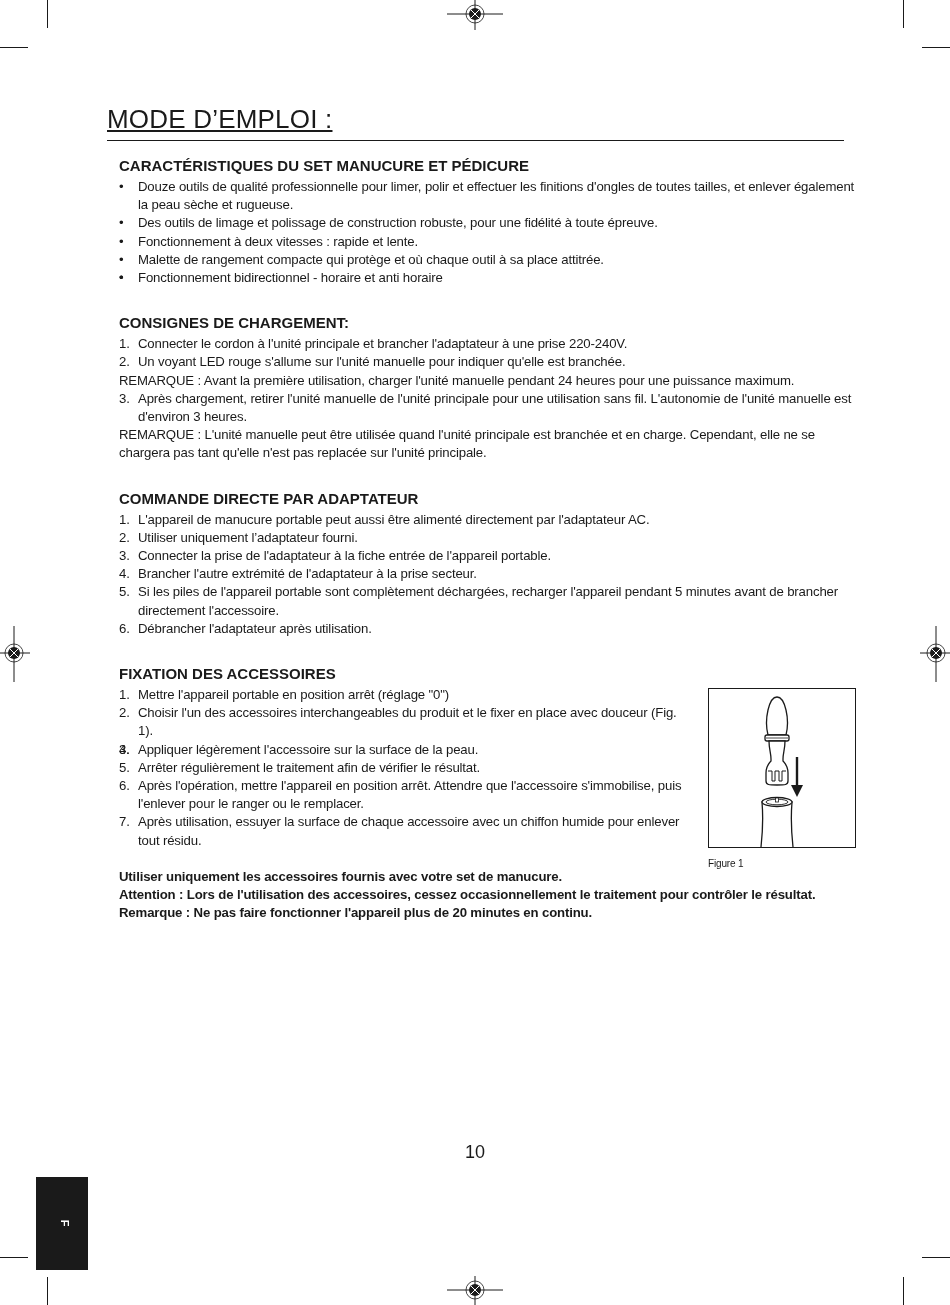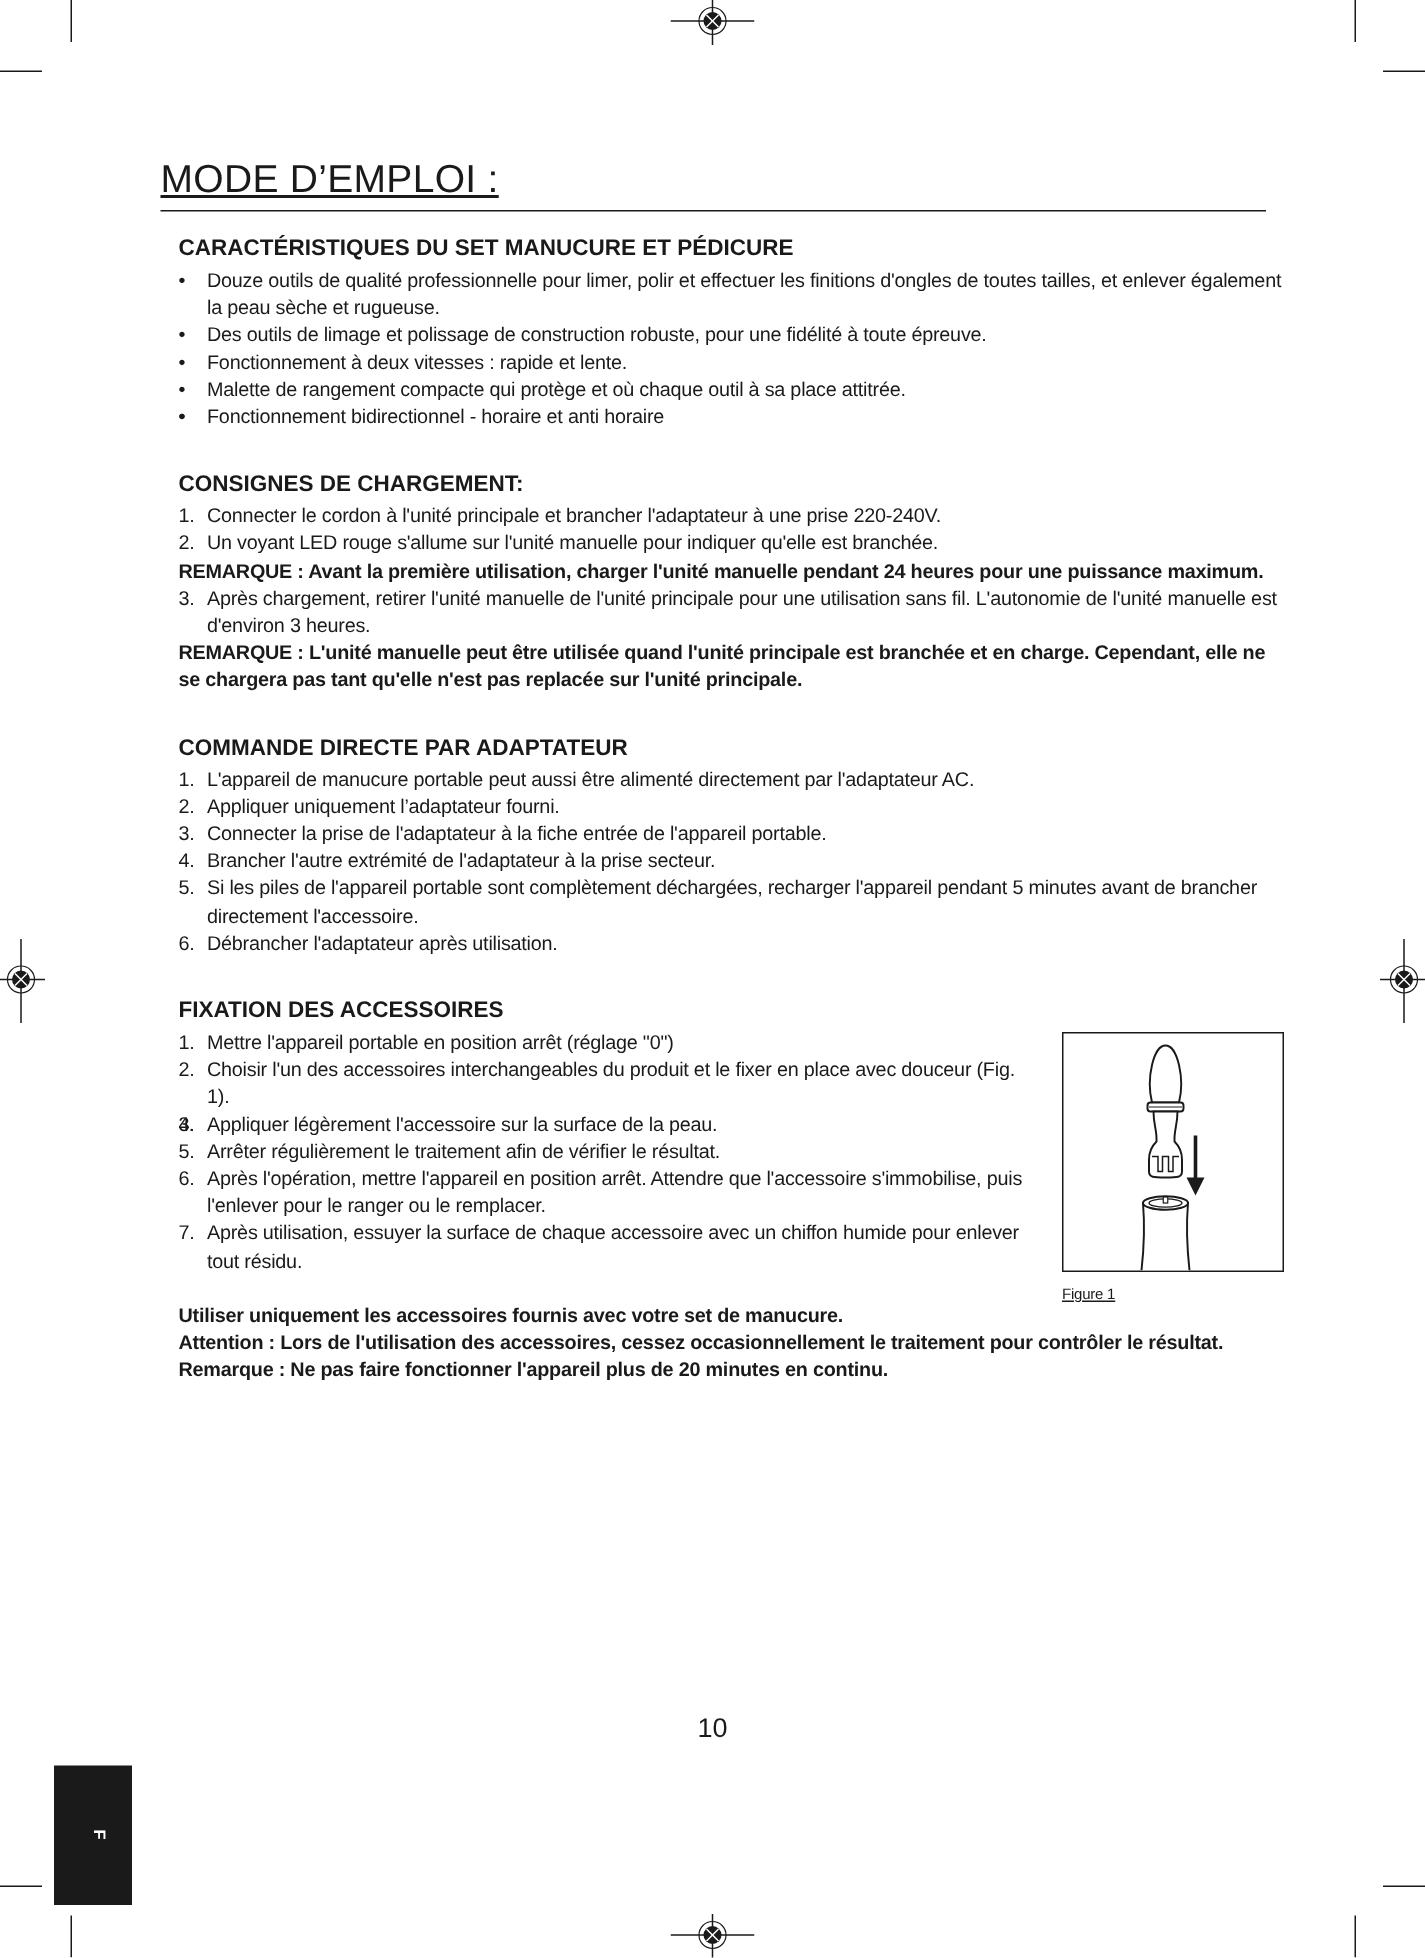--- a/index.html
+++ b/index.html
@@ -17,25 +17,25 @@
              font-size: 13.2px; line-height: 18.2px; letter-spacing: -0.15px; }
 
   .section-heading { font-weight: bold; font-size: 15px; margin: 0 0 2px 0; line-height: 20px; letter-spacing: 0; }
   .section { margin-bottom: 26px; }
   ul.bullets { list-style: none; margin: 0; padding: 0; }
   ul.bullets li { position: relative; padding-left: 19px; }
   ul.bullets li .bullet { position: absolute; left: 0; top: 0; }
   ol.steps { list-style: none; margin: 0; padding: 0; }
   ol.steps li { position: relative; padding-left: 19px; }
   ol.steps li .num { position: absolute; left: 0; top: 0; }
-  .note { font-weight: bold; }
+  .note { font-weight: normal; }
 
   .fixation-wrap { position: relative; }
   .fixation-text { width: 570px; }
-  .figure { position: absolute; left: 589px; top: 24px; width: 148px; text-decoration: underline; }
+  .figure { position: absolute; left: 589px; top: 24px; width: 148px; }
   .figure-box { width: 146px; height: 158px; border: 1.5px solid #1a1a1a; position: relative; background: #fff; }
   .figure-caption { font-size: 10px; margin-top: 7px; }
 
   .final-notes { margin-top: 18px; font-weight: bold; }
 
   .lang-tab { position: absolute; left: 36px; top: 1177px; width: 52px; height: 93px; background: #1a1a1a; }
   .lang-tab span { position: absolute; left: 26px; top: 40px; color: #fff; font-weight: bold; font-size: 11px;
                    transform: rotate(90deg); transform-origin: center; }
   .page-number { position: absolute; left: 465px; top: 1142px; font-size: 18px; }
 </style>
@@ -111,21 +111,21 @@
     <ol class="steps">
       <li><span class="num">3.</span><span>Après chargement, retirer l'unité manuelle de l'unité principale pour une utilisation sans fil. L'autonomie de l'unité manuelle est d'environ 3 heures.</span></li>
     </ol>
     <div class="note">REMARQUE : L'unité manuelle peut être utilisée quand l'unité principale est branchée et en charge. Cependant, elle ne se chargera pas tant qu'elle n'est pas replacée sur l'unité principale.</div>
   </div>
 
   <div class="section">
     <h2 class="section-heading">COMMANDE DIRECTE PAR ADAPTATEUR</h2>
     <ol class="steps">
       <li><span class="num">1.</span><span>L'appareil de manucure portable peut aussi être alimenté directement par l'adaptateur AC.</span></li>
-      <li><span class="num">2.</span><span>Appliquer uniquement l’adaptateur fourni.</span></li>
+      <li><span class="num">2.</span><span>Utiliser uniquement l’adaptateur fourni.</span></li>
       <li><span class="num">3.</span><span>Connecter la prise de l'adaptateur à la fiche entrée de l'appareil portable.</span></li>
       <li><span class="num">4.</span><span>Brancher l'autre extrémité de l'adaptateur à la prise secteur.</span></li>
       <li><span class="num">5.</span><span>Si les piles de l'appareil portable sont complètement déchargées, recharger l'appareil pendant 5 minutes avant de brancher directement l'accessoire.</span></li>
       <li><span class="num">6.</span><span>Débrancher l'adaptateur après utilisation.</span></li>
     </ol>
   </div>
 
   <div class="fixation-wrap">
     <h2 class="section-heading">FIXATION DES ACCESSOIRES</h2>
     <div class="fixation-text">

